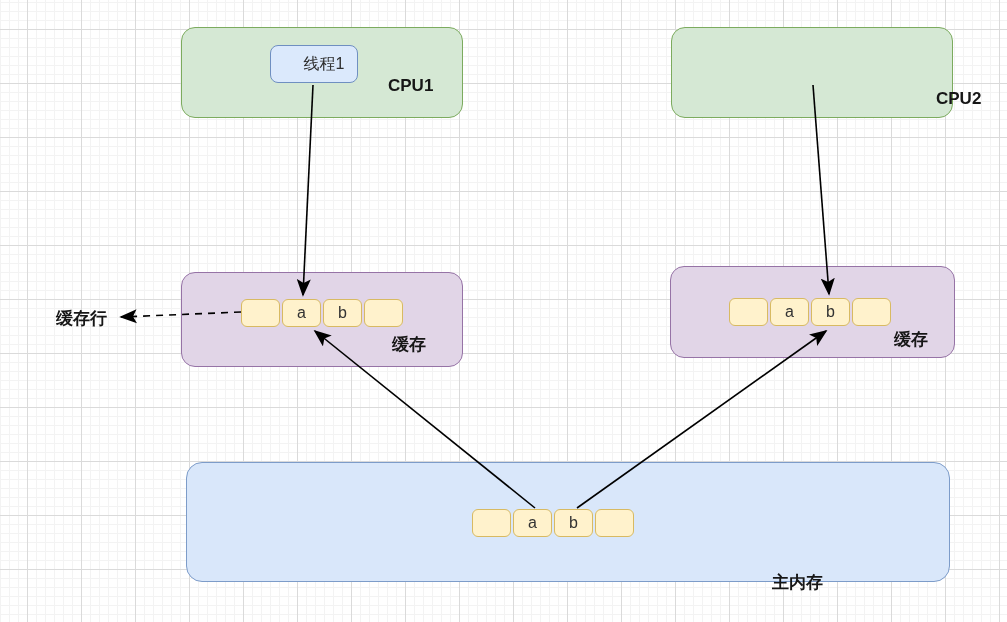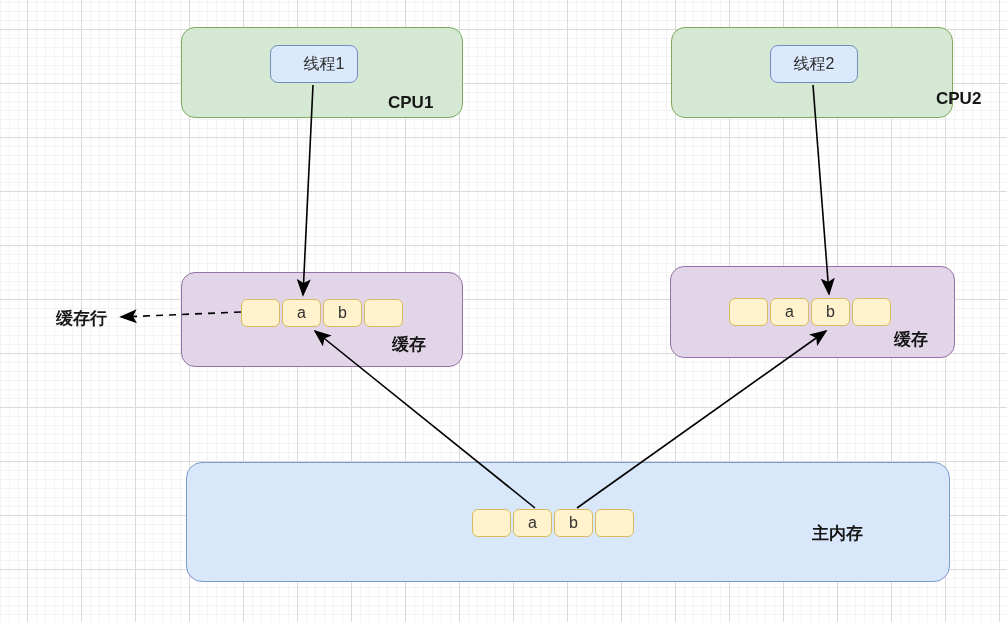--- a/index.html
+++ b/index.html
@@ -39,26 +39,23 @@
 </style>
 </head>
 <body>
 
 <div class="canvas">
 
   <div class="node green" style="left:181px;top:27px;width:282px;height:91px;"></div>
   <div class="node thread" style="left:270px;top:45px;width:88px;height:38px;padding-left:20px;">
     <span>线程1</span>
   </div>
-  <div class="blabel" style="left:388px;top:77px;margin-top:17px;">CPU1</div>
+  <div class="blabel" style="left:388px;top:77px;">CPU1</div>
 
   <div class="node green" style="left:671px;top:27px;width:282px;height:91px;"></div>
-  <div class="node thread" style="left:770px;top:45px;width:88px;height:38px;">
-    <span>线程2</span>
-  </div>
   <div class="blabel" style="left:936px;top:90px;">CPU2</div>
 
   <div class="node purple" style="left:181px;top:272px;width:282px;height:95px;"></div>
   <div class="cellrow" style="left:241px;top:299px;">
     <div class="cell"></div>
     <div class="cell">a</div>
     <div class="cell">b</div>
     <div class="cell"></div>
   </div>
   <div class="blabel" style="left:392px;top:336px;">缓存</div>
@@ -74,21 +71,21 @@
 
   <div class="blabel" style="left:56px;top:310px;">缓存行</div>
 
   <div class="node bluebig" style="left:186px;top:462px;width:764px;height:120px;"></div>
   <div class="cellrow" style="left:472px;top:509px;">
     <div class="cell"></div>
     <div class="cell">a</div>
     <div class="cell">b</div>
     <div class="cell"></div>
   </div>
-  <div class="blabel" style="left:772px;top:525px;margin-left:40px;">主内存</div>
+  <div class="blabel" style="left:772px;top:574px;">主内存</div>
 
   <svg class="arrows" width="1007" height="622" viewBox="0 0 1007 622">
     <defs>
       <marker id="arrowhead" viewBox="0 0 10 8" refX="9" refY="4" markerWidth="11" markerHeight="9" orient="auto">
         <path d="M0,0 L10,4 L0,8 L2.2,4 Z" fill="#000"></path>
       </marker>
     </defs>
     <line x1="313" y1="85" x2="303" y2="295" stroke="#000" stroke-width="1.6" marker-end="url(#arrowhead)"></line>
     <line x1="813" y1="85" x2="829" y2="294" stroke="#000" stroke-width="1.6" marker-end="url(#arrowhead)"></line>
     <line x1="535" y1="508" x2="315" y2="331" stroke="#000" stroke-width="1.6" marker-end="url(#arrowhead)"></line>

